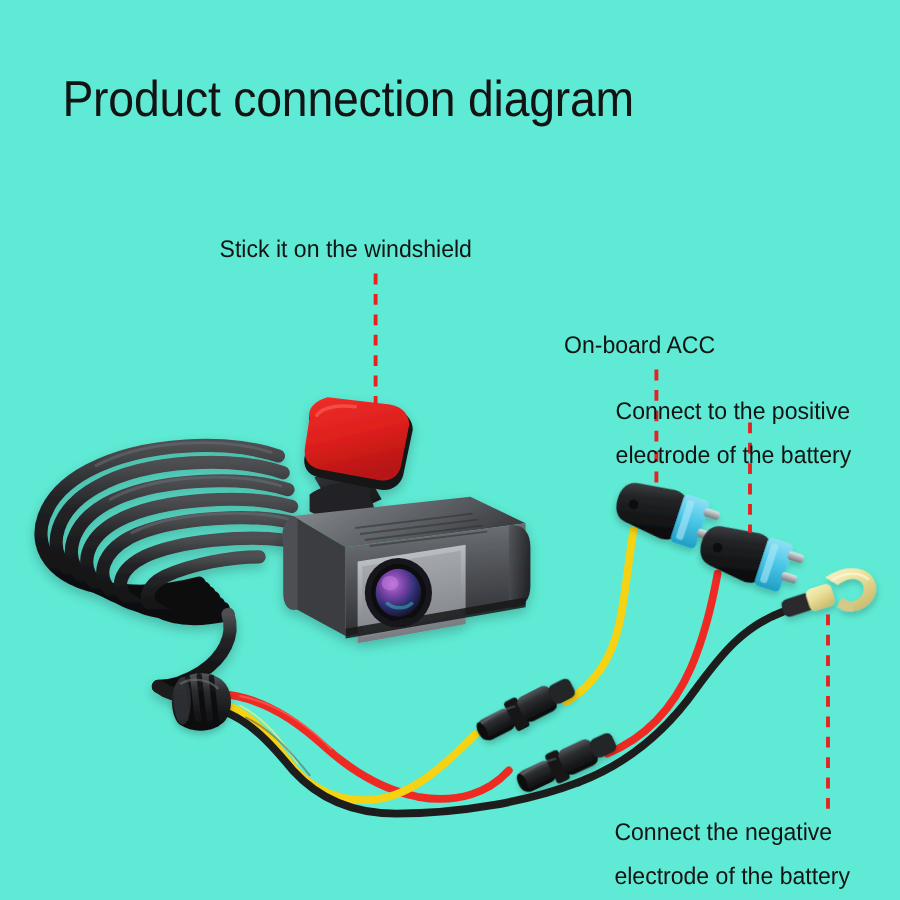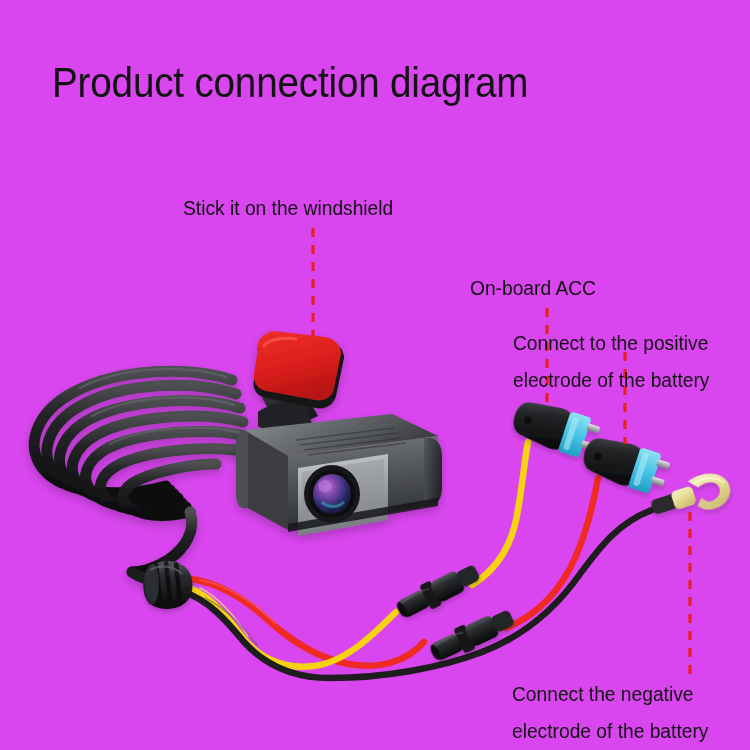--- a/index.html
+++ b/index.html
@@ -4,21 +4,21 @@
 <style>
   html, body {
     margin: 0;
     padding: 0;
     background: #ffffff;
   }
   #canvas {
     position: relative;
     width: 750px;
     height: 750px;
-    background: #d946ef;
+    background: #5eead4;
     overflow: hidden;
     font-family: "Liberation Sans", sans-serif;
   }
   #art {
     position: absolute;
     left: 0;
     top: 0;
     width: 750px;
     height: 750px;
   }

